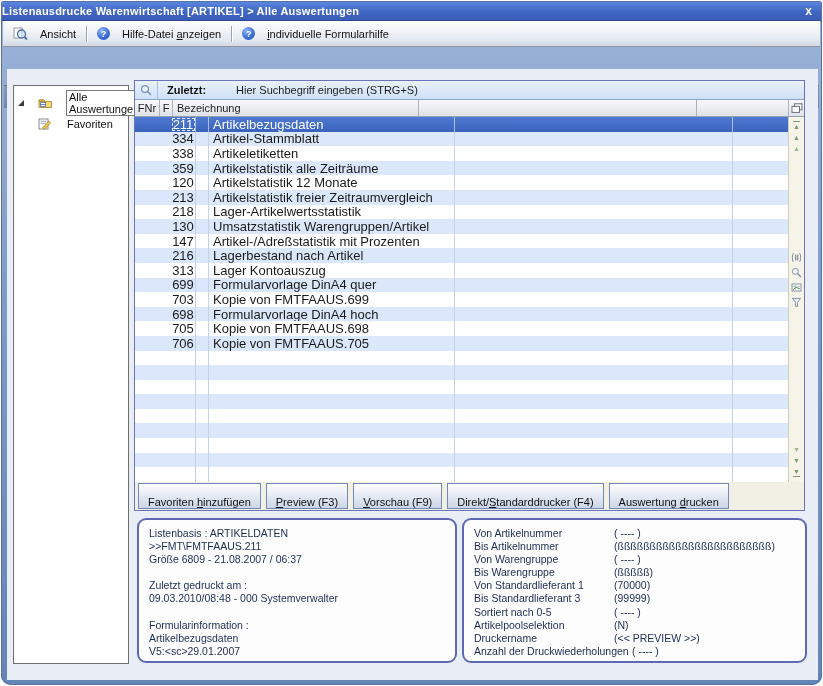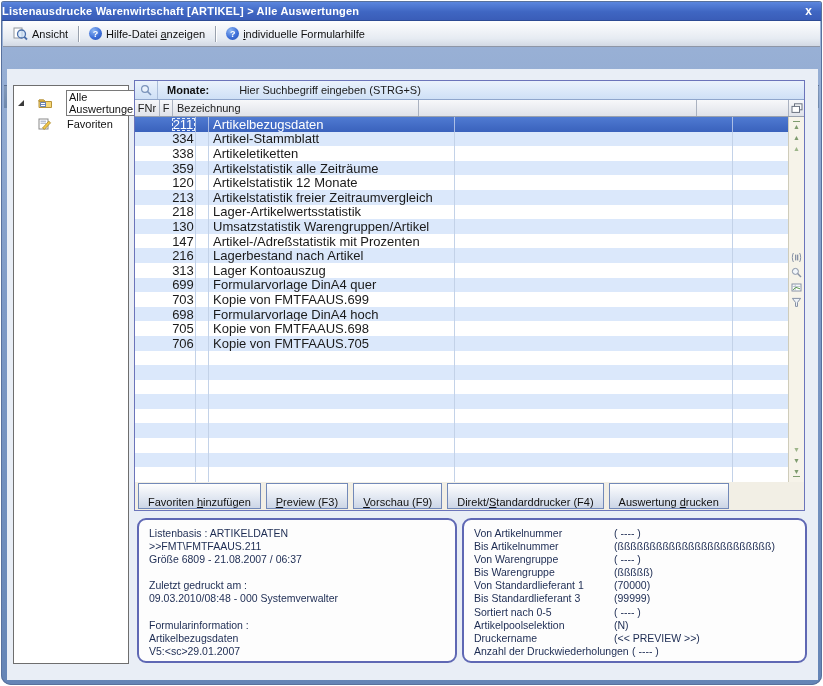--- a/index.html
+++ b/index.html
@@ -10,21 +10,21 @@
   
   .titlebar{position:absolute;left:1px;top:1px;right:1px;height:18px;display:flex;align-items:center;
        background:linear-gradient(180deg,#5b86de 0%,#3f66c2 55%,#3a5db8 100%);
        border-bottom:1px solid #2c4a94;border-radius:2px 2px 0 0;}
   .titlebar .t-text{color:#fff;font-size:11px;font-weight:bold;padding-left:0;letter-spacing:.2px;}
   .t-close{margin-left:auto;margin-right:9px;color:#fff;font-weight:bold;font-size:12px;line-height:12px;cursor:default;}
   
   .toolbar{position:absolute;left:2px;top:20px;right:2px;height:25px;display:flex;align-items:center;
        background:linear-gradient(180deg,#fdfdfe 0%,#e6ebf2 70%,#d2d9e4 100%);
        border-bottom:1px solid #8e96a6;padding-left:3px;}
-  .tb-item{display:flex;align-items:center;gap:4px;padding:2px 7px;font-size:11px;color:#111;border-radius:2px;}
+  .tb-item{display:flex;align-items:center;gap:12px;padding:2px 7px;font-size:11px;color:#111;border-radius:2px;}
   .tb-sep{width:1px;height:16px;background:#99a1ad;margin:0 3px;box-shadow:1px 0 0 #fff;}
   .tb-label u{text-underline-offset:1px;}
   .icon-help{width:13px;height:13px;border-radius:50%;flex:0 0 13px;
        background:radial-gradient(circle at 35% 28%,#8cb6f2 0%,#3e6fd8 55%,#2450b4 100%);
        color:#fff;font-size:9px;font-weight:bold;display:flex;align-items:center;justify-content:center;}
   .icon-help::after{content:"?";}
   .svg-ic{display:inline-flex;align-items:center;justify-content:center;}
   
   .tabstrip{position:absolute;left:3px;top:46px;right:3px;height:22px;display:flex;align-items:flex-end;
        background:linear-gradient(180deg,#8399ba 0%,#6e88ad 100%);border-top:1px solid #5d7194;padding-left:5px;margin-top:38px;}
@@ -167,21 +167,21 @@
     <div class="mainpanel">
       <div class="filterrow">
         <span class="f-iconcell" id="filter-icon-cell">
             <span class="svg-ic">
               <svg width="12" height="12">
                 <circle cx="5" cy="5" r="3.4" fill="#eaf2fc" stroke="#7a93ba" stroke-width="1.2"></circle>
                 <line x1="7.5" y1="7.5" x2="11" y2="11" stroke="#7a93ba" stroke-width="1.6"></line>
               </svg>
             </span>
           </span>
-        <span class="f-label">Monate:</span>
+        <span class="f-label">Zuletzt:</span>
         <span class="f-ph">Hier Suchbegriff eingeben (STRG+S)</span>
       </div>
       <div class="hdr">
         <span class="hcell h-fnr">FNr</span>
         <span class="hcell h-f">F</span>
         <span class="hcell h-bez">Bezeichnung</span>
         <span class="hcell h-b1"></span>
         <span class="hcell h-b2"></span>
         <span class="h-corner" id="hdr-corner">
             <span class="svg-ic">

